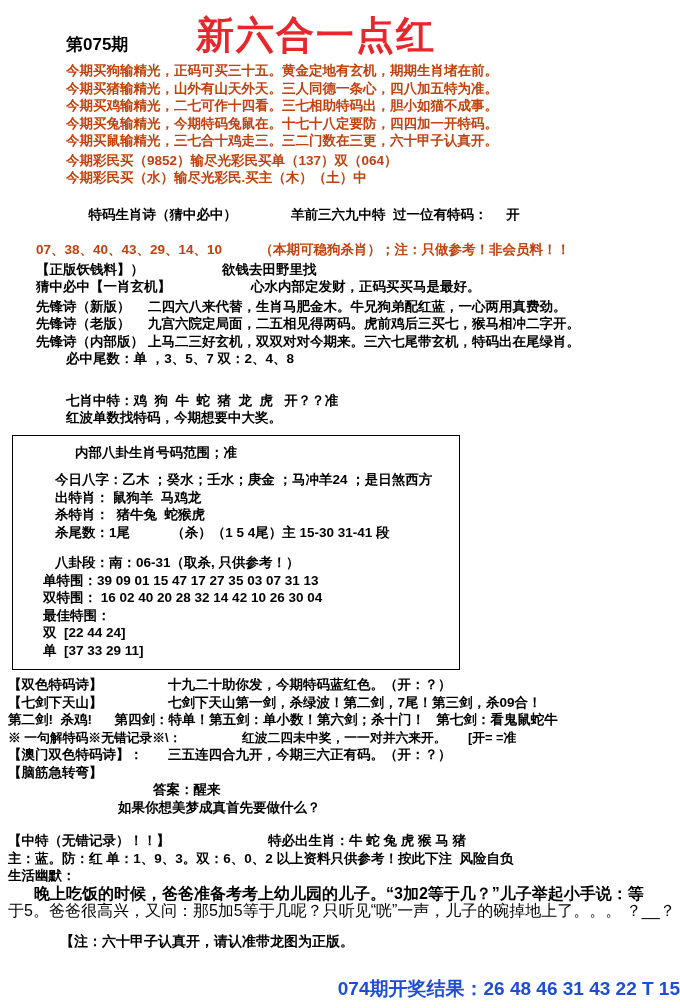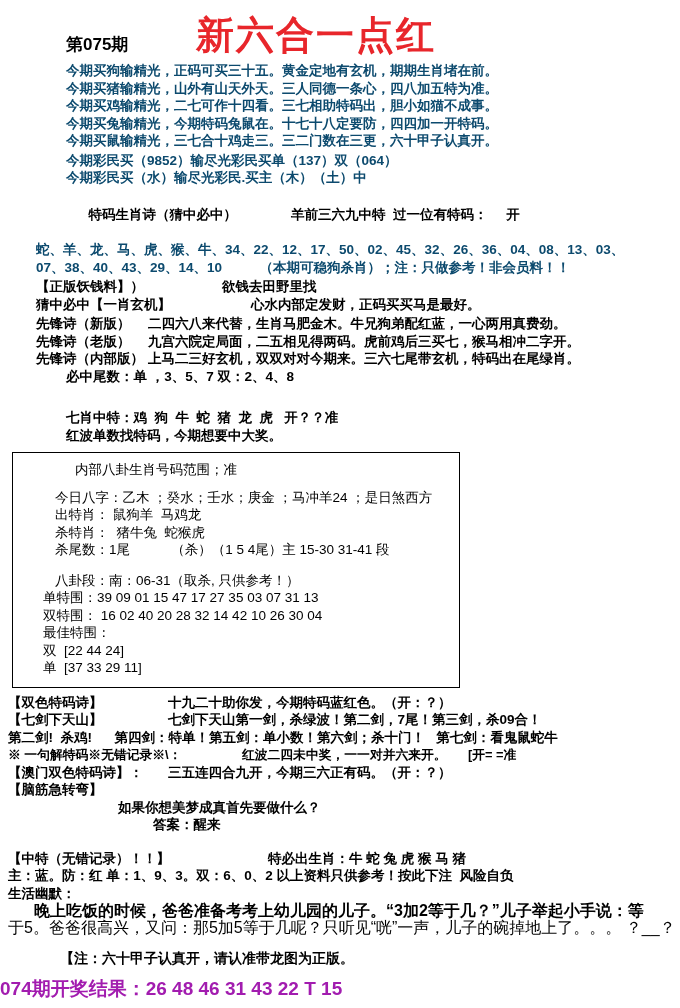--- a/index.html
+++ b/index.html
@@ -22,21 +22,21 @@
     letter-spacing:0px;
   }
   .title{
     position:absolute;left:196px;top:10px;
     font-size:38px;font-weight:bold;
     color:#e8262b;
     letter-spacing:2px;
     font-family:"DejaVu Sans", sans-serif;
     white-space:nowrap;
   }
-  .blk{color:#0c4a6e;}
+  .blk{color:#c2410c;}
 
   .block{padding:0 8px;}
   .line{
     white-space:pre;
     line-height:17.5px;
     font-size:13.5px;
     font-weight:bold;
   }
   .l-ind{padding-left:58px;}
   .l-ind2{padding-left:28px;}
@@ -45,25 +45,25 @@
 
   
   .panel{
     position:relative;
     margin:8px 10px 0 12px;
     border:1px solid #000;
     padding:8px 10px 10px 14px;
     width:448px;
     box-sizing:border-box;
   }
-  .panel .line{font-weight:normal;}
+  .panel .line{font-weight:bold;}
   .result{
     position:absolute;left:0;top:976px;width:680px;
-    text-align:left;
-    font-size:19px;font-weight:bold;color:#a21caf;
+    text-align:right;
+    font-size:19px;font-weight:bold;color:#1d4ed8;
     white-space:pre;
   }
   .small{font-size:12.8px;}
   .jokebox{font-size:16px;line-height:17px;}
 </style>
 </head>
 <body>
 
 <div class="page">
 
@@ -82,21 +82,20 @@
 
   <div class="block sect">
     <div class="line l-ind blk">今期彩民买（9852）输尽光彩民买单（137）双（064）</div>
     <div class="line l-ind blk">今期彩民买（水）输尽光彩民.买主（木）（土）中</div>
   </div>
 
   <div class="block sect">
     <div class="line" style="padding-left:58px;">
       <span>特码生肖诗（猜中必中）</span><span style="display:inline-block;width:54px;"></span><span>羊前三六九中特  过一位有特码：     开</span>
     </div>
-    <div class="line l-ind2 blk">蛇、羊、龙、马、虎、猴、牛、34、22、12、17、50、02、45、32、26、36、04、08、13、03、</div>
     <div class="line l-ind2 blk">07、38、40、43、29、14、10          （本期可稳狗杀肖）；注：只做参考！非会员料！！</div>
   </div>
 
   <div class="block sect">
     <div class="line"><span class="l-ind2" style="display:inline-block;text-align:right;">【正版饫钱料】）</span><span style="display:inline-block;width:78px;"></span><span>欲钱去田野里找</span></div>
     <div class="line"><span class="l-ind2" style="display:inline-block;">猜中必中【一肖玄机】</span><span style="display:inline-block;width:80px;"></span><span>心水内部定发财，正码买买马是最好。</span></div>
   </div>
 
   <div class="block sect">
     <div class="line"><span class="l-ind2" style="display:inline-block;width:112px;">先锋诗（新版）</span><span>二四六八来代替，生肖马肥金木。牛兄狗弟配红蓝，一心两用真费劲。</span></div>
@@ -122,22 +121,22 @@
     <div class="line" style="padding-left:16px;">单  [37 33 29 11]</div>
   </div>
 
   <div class="block sect" style="margin-top:6px;">
     <div class="line"><span style="display:inline-block;width:160px;">【双色特码诗】</span><span>十九二十助你发，今期特码蓝红色。（开：？）</span></div>
     <div class="line"><span style="display:inline-block;width:160px;">【七剑下天山】</span><span>七剑下天山第一剑，杀绿波！第二剑，7尾！第三剑，杀09合！</span></div>
     <div class="line"><span>第二剑!</span><span>  杀鸡!      第四剑：特单！第五剑：单小数！第六剑；杀十门！   第七剑：看鬼鼠蛇牛</span></div>
     <div class="line small">※ 一句解特码※无错记录※\：                 红波二四未中奖，一一对并六来开。      [开= =准</div>
     <div class="line"><span style="display:inline-block;width:160px;">【澳门双色特码诗】：</span><span>三五连四合九开，今期三六正有码。（开：？）</span></div>
     <div class="line"><span style="display:inline-block;width:160px;">【脑筋急转弯】</span></div>
+    <div class="line" style="padding-left:145px;"><span>答案：</span><span>醒来</span></div>
     <div class="line" style="padding-left:110px;">如果你想美梦成真首先要做什么？</div>
-    <div class="line" style="padding-left:145px;"><span>答案：</span><span>醒来</span></div>
   </div>
 
   <div class="block" style="margin-top:16px;">
     <div class="line"><span style="display:inline-block;width:260px;">【中特（无错记录）！！】</span><span>特必出生肖：牛 蛇 兔 虎 猴 马 猪</span></div>
     <div class="line">主：蓝。防：红 单：1、9、3。双：6、0、2 以上资料只供参考！按此下注  风险自负</div>
     <div class="line">生活幽默：</div>
     <div class="jokebox" style="padding-left:26px;font-weight:bold;white-space:pre;">晚上吃饭的时候，爸爸准备考考上幼儿园的儿子。“3加2等于几？”儿子举起小手说：等</div>
     <div class="jokebox" style="font-weight:normal;white-space:pre;">于5。爸爸很高兴，又问：那5加5等于几呢？只听见“咣”一声，儿子的碗掉地上了。。。 ？__？</div>
   </div>
 

